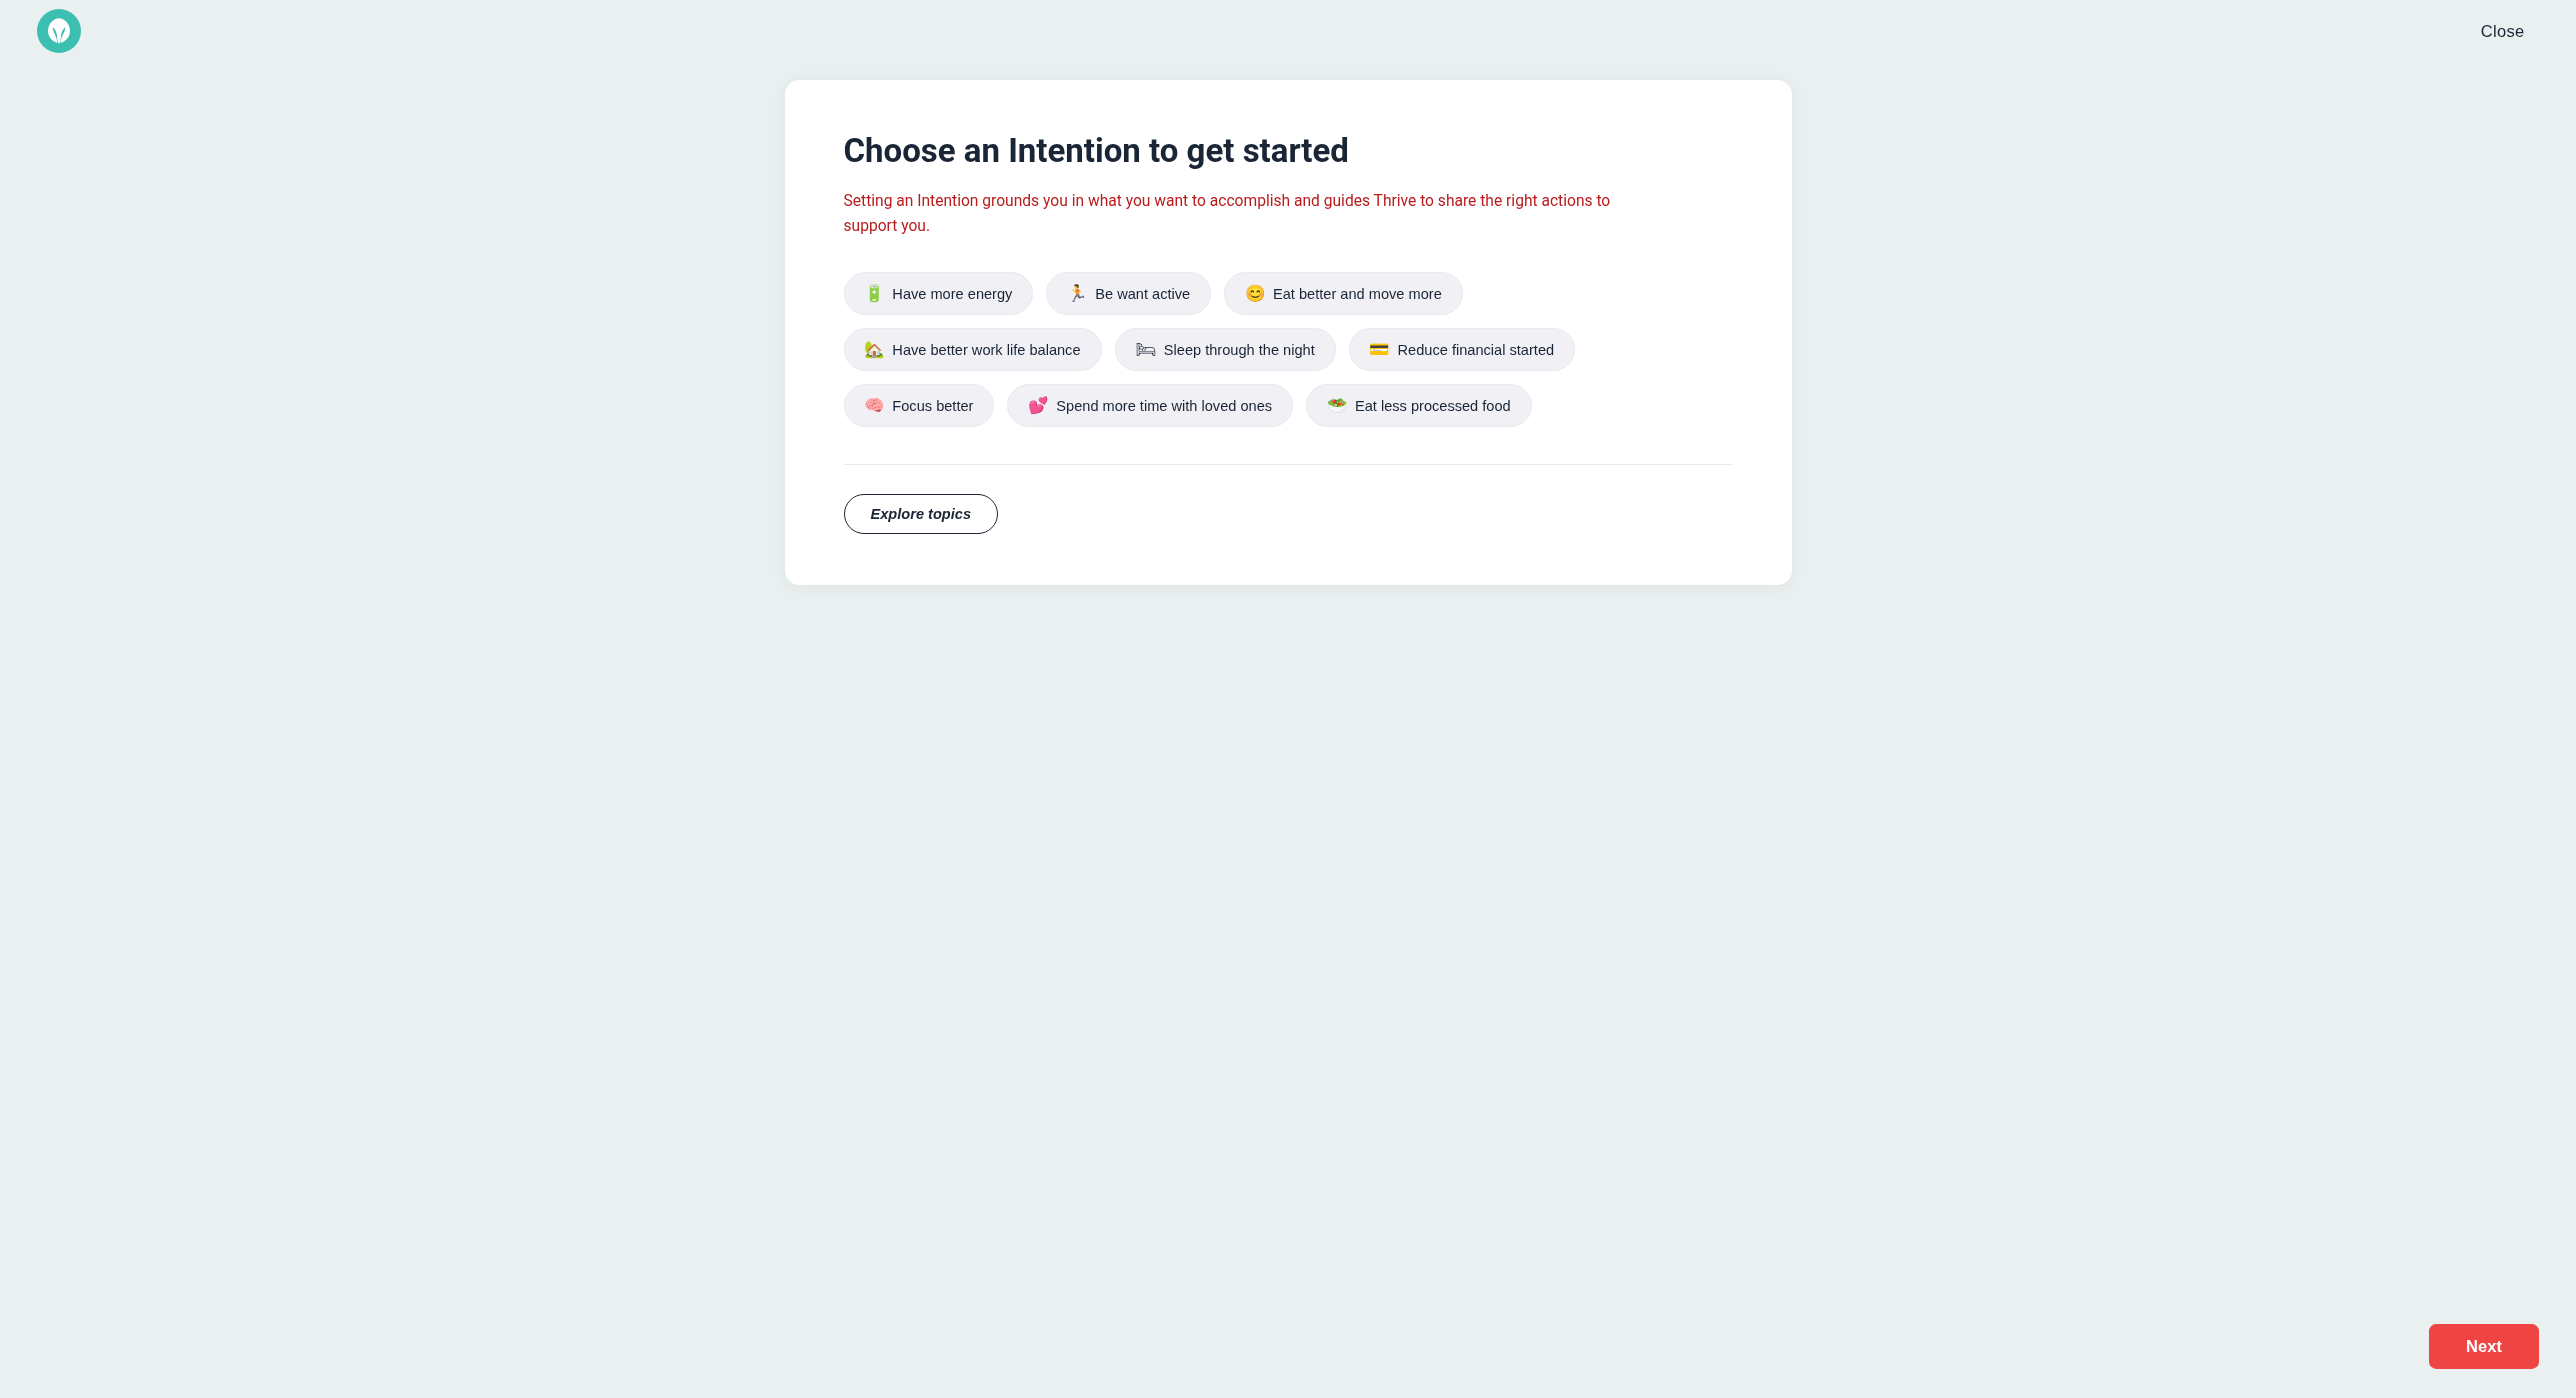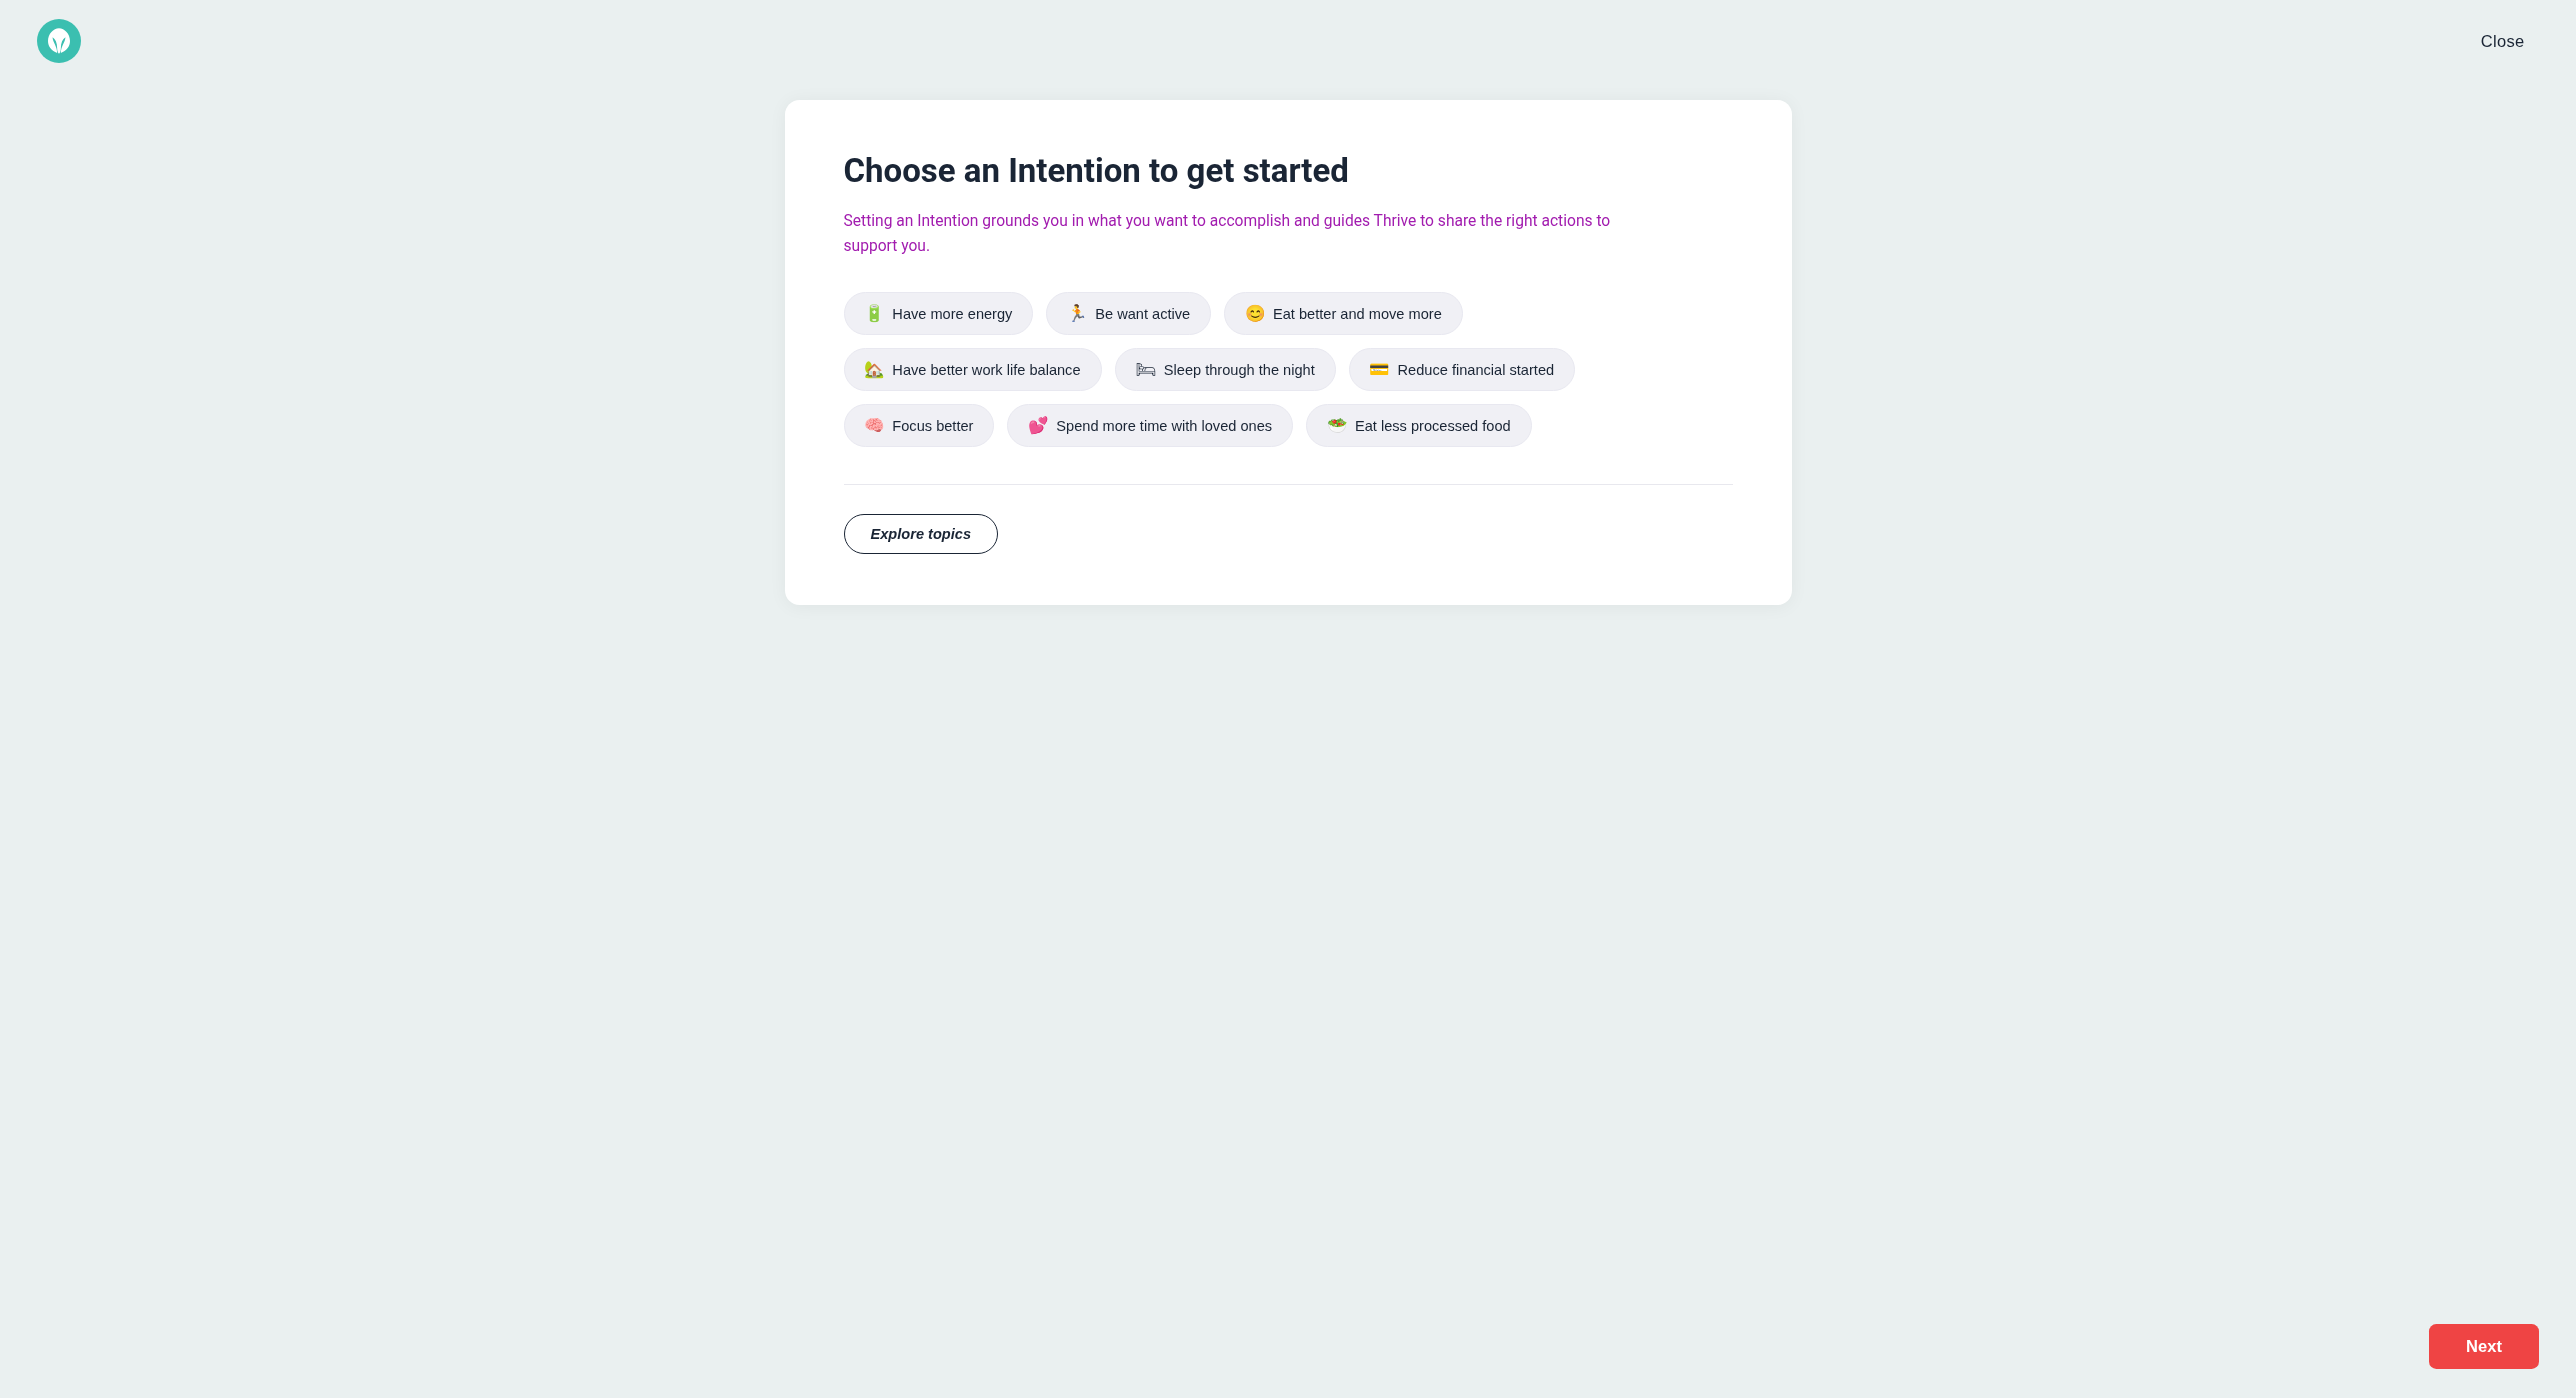--- a/index.html
+++ b/index.html
@@ -13,21 +13,21 @@
       font-family: -apple-system, BlinkMacSystemFont, 'Segoe UI', Roboto, Helvetica, Arial, sans-serif;
       min-height: 100vh;
       display: flex;
       flex-direction: column;
     }
 
     .top-bar {
       display: flex;
       align-items: center;
       justify-content: space-between;
-      padding: 19px 37px;
+      padding: 9px 37px;
     }
 
     .logo {
       width: 44px;
       height: 44px;
     }
 
     .close-button {
       background: none;
       border: none;
@@ -59,21 +59,21 @@
     .card-title {
       font-size: 33px;
       font-weight: 700;
       color: #1a2535;
       margin-bottom: 18.3px;
       line-height: 1.2;
     }
 
     .card-description {
       font-size: 15.6px;
-      color: #a21caf;
+      color: #b91c1c;
       line-height: 1.6;
       margin-bottom: 33px;
       max-width: 824px;
     }
 
     .section-label {
       font-size: 20px;
       font-weight: 600;
       color: #1a2535;
       margin-bottom: 22px;

